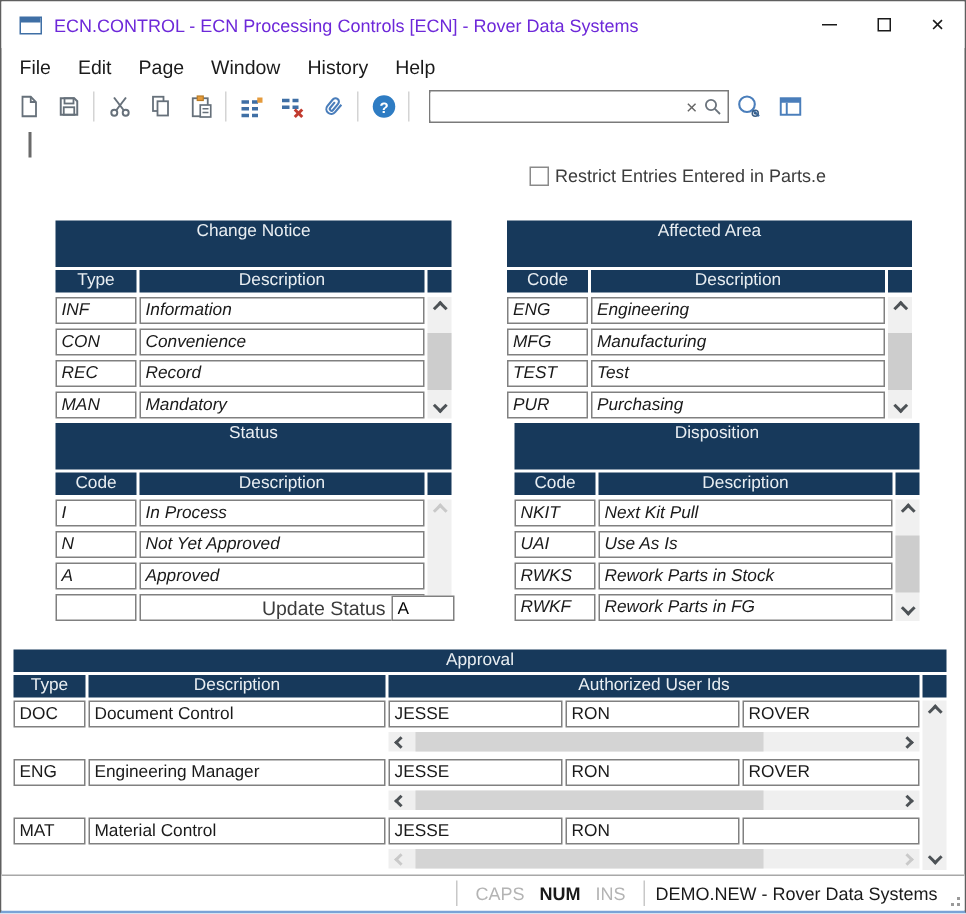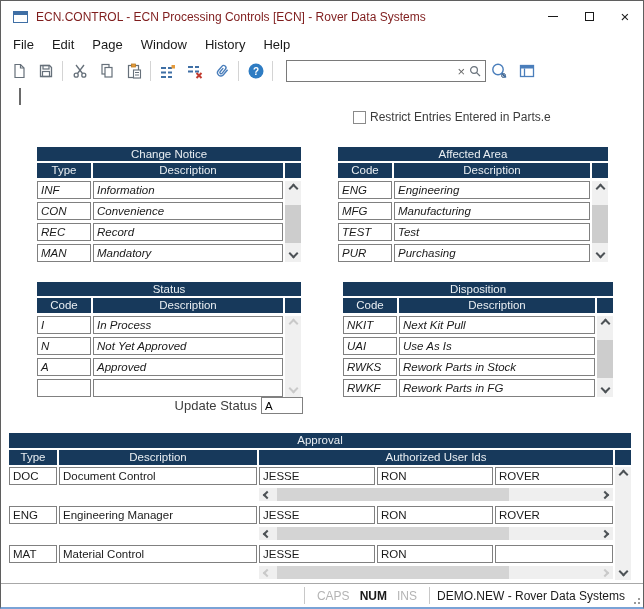--- a/index.html
+++ b/index.html
@@ -7,21 +7,21 @@
   body { font-family:"Liberation Sans", sans-serif; background:#f0f0f0; position:relative; }
   .window {
     position:absolute; inset:0; background:#ffffff;
     border:1px solid #5f5f5f; border-bottom:2px solid #7aa3d6;
   }
 
   
   .titlebar { position:absolute; left:0; right:0; top:0; height:31px; background:#fff; display:flex; align-items:center; }
   .app-icon { width:15px; height:12px; border:1px solid #3f6fa5; margin-left:12px; position:relative; background:#fff; }
   .app-icon::before { content:""; position:absolute; left:0; right:0; top:0; height:3px; background:#3f6fa5; }
-  .title-text { font-size:12px; color:#7f1d1d; margin-left:8px; white-space:nowrap; }
+  .title-text { font-size:12px; color:#6d28d9; margin-left:8px; white-space:nowrap; }
   .win-controls { position:absolute; right:0; top:0; height:31px; display:flex; }
   .win-btn { width:36px; height:31px; display:flex; align-items:center; justify-content:center; }
   .glyph-min { width:10px; height:1px; background:#1a1a1a; }
   .glyph-max { width:9px; height:9px; border:1px solid #1a1a1a; }
   .glyph-close { font-size:15px; color:#1a1a1a; line-height:1; }
 
   
   .menubar { position:absolute; left:0; right:0; top:31px; height:24px; display:flex; align-items:center; padding-left:3px; }
   .menu-item { font-size:13px; color:#1a1a1a; padding:3px 9px; }
 
@@ -38,21 +38,21 @@
   .caret { position:absolute; left:18px; top:87px; width:2px; height:17px; background:#6a6a6a; }
 
   
   .restrict { position:absolute; left:352px; top:109px; display:flex; align-items:center; }
   .cb { width:13px; height:13px; border:1px solid #8a8a8a; background:#fff; }
   .cb-label { font-size:12px; color:#3c3c3c; margin-left:4px; }
 
   
   .navy { background:#17395b; color:#e9eef2; }
   .mini { position:absolute; }
-  .t-title { height:14px; line-height:15px; text-align:center; font-size:11.5px; margin-bottom:2px; }
+  .t-title { height:31px; line-height:15px; text-align:center; font-size:11.5px; margin-bottom:2px; }
   .t-heads { display:flex; gap:2px; margin-bottom:3px; }
   .hcell { height:15px; line-height:15px; text-align:center; font-size:11.5px; }
   .t-body { display:flex; gap:2px; }
   .rows { display:flex; flex-direction:column; gap:3px;font-style:italic; }
   .grow { display:flex; gap:2px; }
   .cell { background:#fff; border:1px solid #808080; height:18px; line-height:16px; font-size:11.5px; color:#1a1a1a; padding:0 3px; overflow:hidden; white-space:nowrap; }
   .w-code { width:54px; }
   .w-desc-l { width:190px; }
   .w-desc-r { width:196px; }
 

